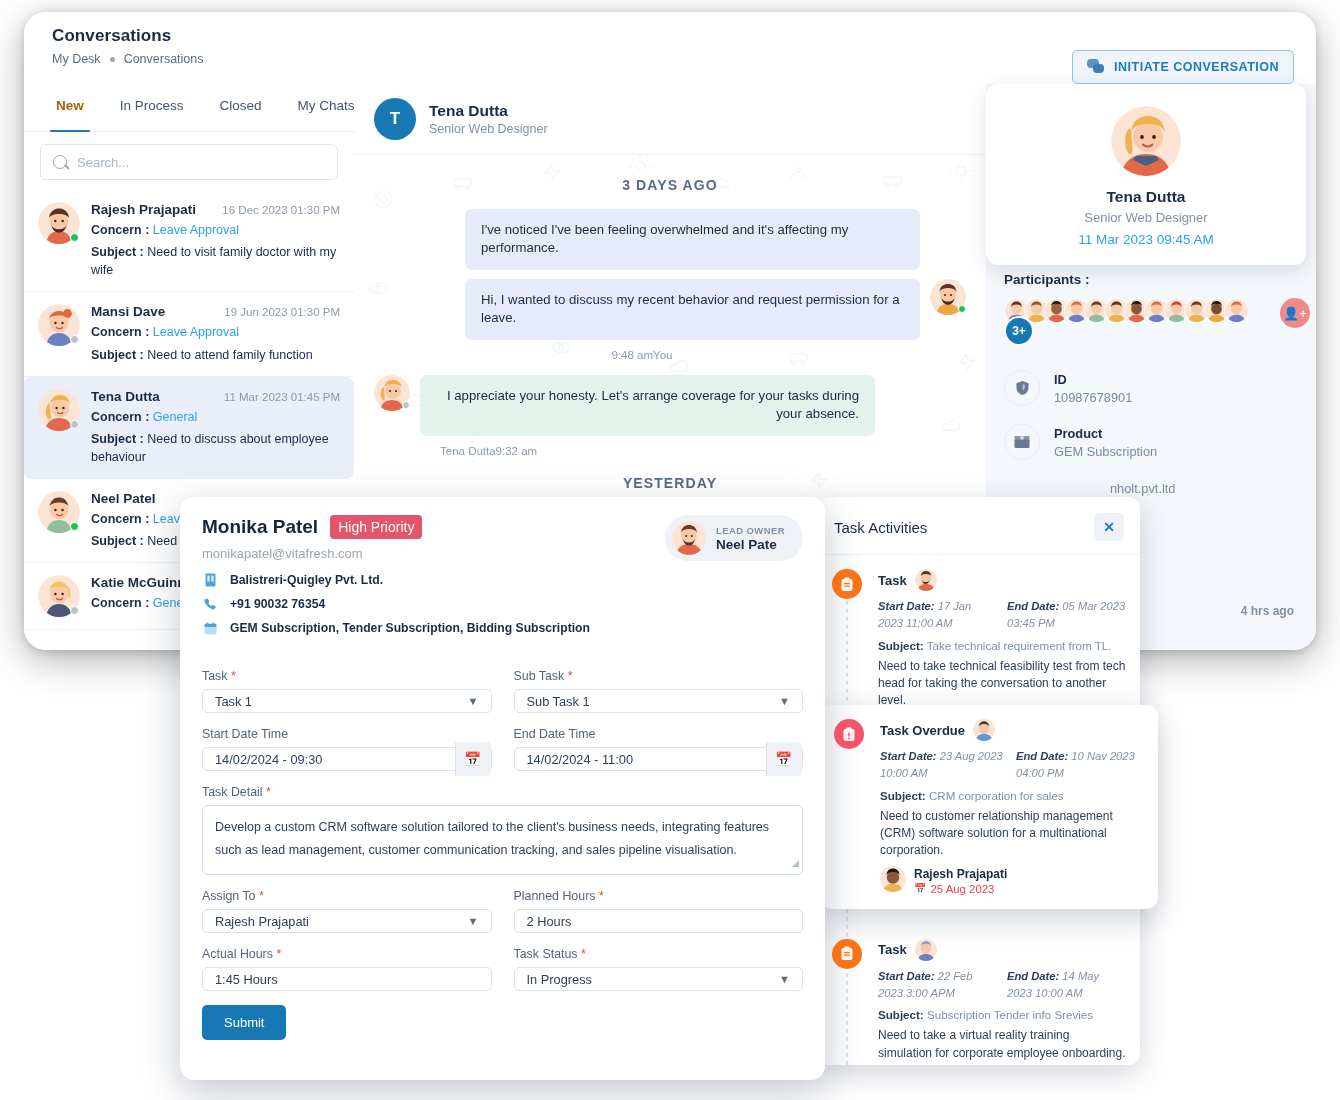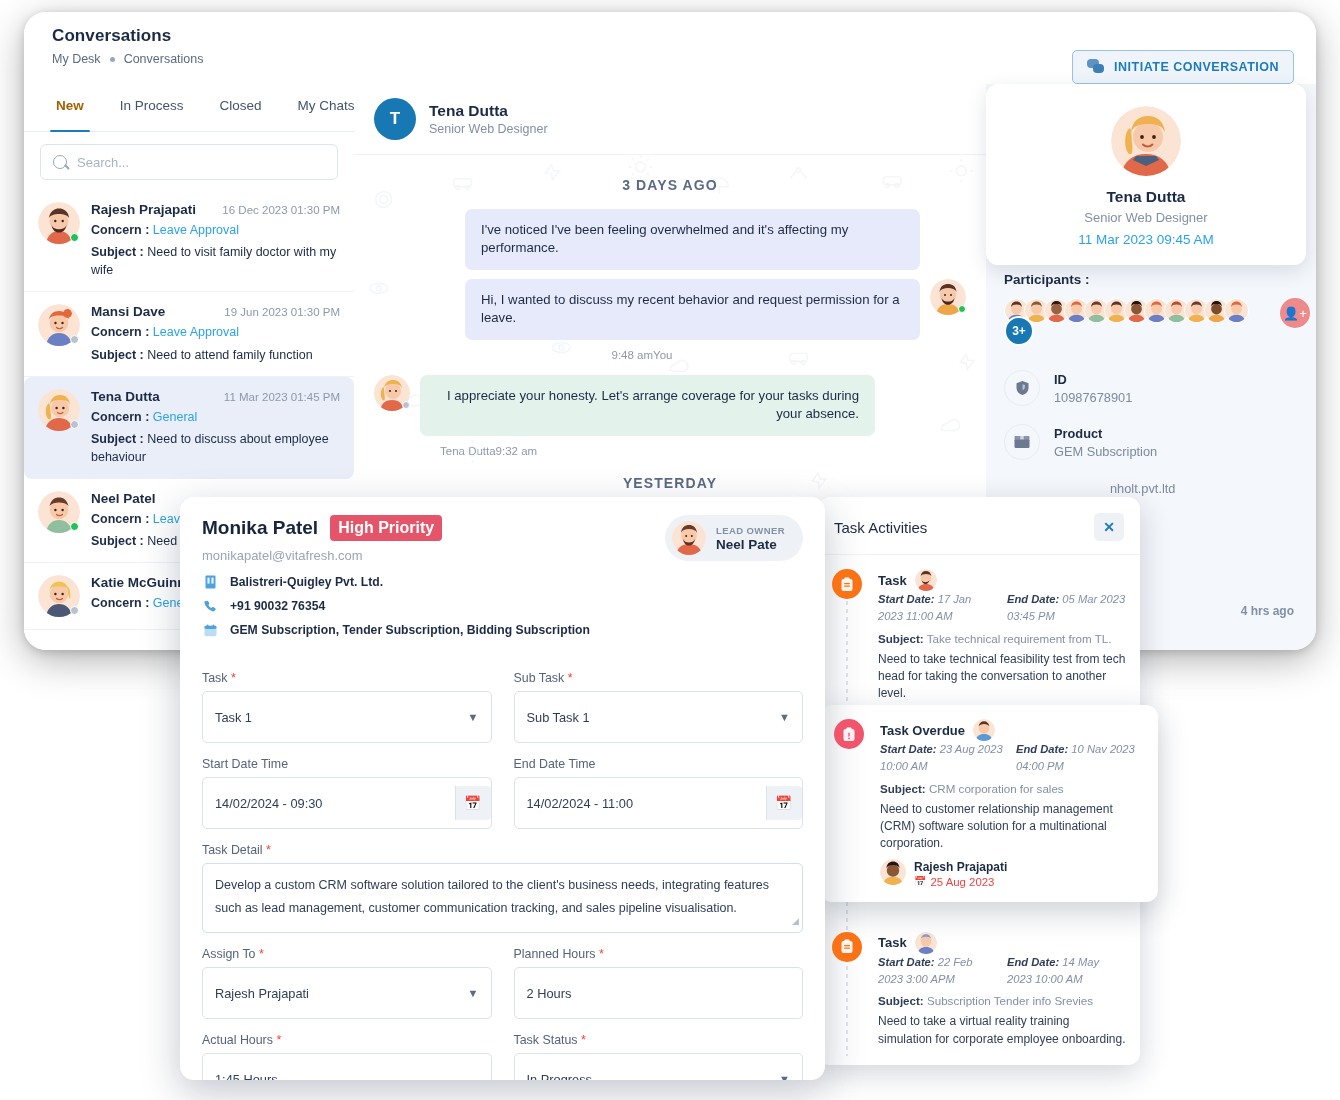--- a/index.html
+++ b/index.html
@@ -144,21 +144,21 @@
   .ta-rail { width: 34px; flex:0 0 34px; position:relative; }
   .ta-badge { width:30px;height:30px;border-radius:50%; display:flex;align-items:center;justify-content:center; position:relative; z-index:2;}
   .ta-badge.orange { background:#f97316; }
   .ta-badge.red { background:#f1556c; }
   .ta-line { position:absolute; left:14px; top: 32px; bottom:-8px; width:2px;
              background: repeating-linear-gradient(to bottom,#dfe5ee 0 4px, transparent 4px 8px); }
   .ta-content { flex:1 1 auto; min-width:0; }
   .ta-row1 { display:flex; align-items:center; gap:8px; }
   .ta-kind { font-size:13px; font-weight:700; color:#1c2b45;}
   .ta-mini { width:22px;height:22px;border-radius:50%;}
-  .ta-dates { display:flex; gap: 10px; }
+  .ta-dates { display:flex; gap: 10px; margin-top:7px; }
   .ta-dt { flex:1 1 50%; font-size: 11.2px; font-style: italic; color:#8290a5; line-height:1.5;}
   .ta-dt b { color:#2f3e57; font-style: italic; }
   .ta-subj { margin-top:7px; font-size:11.6px; color:#8290a5;}
   .ta-subj b { color:#2f3e57; }
   .ta-desc { margin-top:6px; font-size:12px; color:#2f3e57; line-height:1.45;}
   .ta-by { display:flex; align-items:center; gap:8px; margin-top:4px;}
   .ta-by .pic { width:26px;height:26px;border-radius:50%;}
   .ta-by-name { font-size:12px; font-weight:700; color:#1c2b45;}
   .ta-by-date { font-size:11.4px; color:#2aa3e8; margin-top:1px; display:flex; align-items:center; gap:4px;}
   .ta-by-date.red { color:#ef4444; }
@@ -173,39 +173,39 @@
 
   
   .task-modal {
     position:absolute; left: 180px; top: 497px; width: 645px; height: 583px;
     background:#fff; border-radius: 14px; box-shadow: 0 12px 38px rgba(20,35,65,.26);
     overflow:hidden;
   }
   .tm-head { padding: 18px 22px 14px 22px; position:relative; }
   .tm-name-row { display:flex; align-items:center; gap: 12px; }
   .tm-name { font-size: 19px; font-weight:700; color:#16243c;}
-  .pill { background:#e4556a; color:#fff; font-size:16px; font-weight:700; border-radius:4px; padding:4px 8px;}
+  .pill { background:#e4556a; color:#fff; font-size:14px; font-weight:400; border-radius:4px; padding:4px 8px;}
   .tm-email { font-size: 13px; color:#9aa5b5; margin-top:7px;}
   .tm-facts { margin-top: 12px; }
   .tm-fact { display:flex; align-items:center; gap:12px; margin-bottom: 10px; font-size:12.2px; font-weight:700; color:#1c2b45; }
   .f-ico { width:16px; flex:0 0 16px; display:flex; justify-content:center; color:#4fa3dd; font-size:13px;}
   .lead-owner {
     position:absolute; right: 22px; top: 18px; display:flex; align-items:center; gap:10px;
     background:#eef1f6; border-radius: 24px; padding: 6px 18px 6px 7px;
   }
   .lo-av { width:34px;height:34px;border-radius:50%;}
   .lo-k { font-size: 9.5px; font-weight:700; color:#8290a5; letter-spacing:.4px;}
   .lo-v { font-size: 13.5px; font-weight:700; color:#1c2b45; margin-top:1px;}
   .tm-form { padding: 10px 22px 20px 22px; }
   .frow { display:flex; gap: 22px; margin-bottom: 14px; }
   .fcol { flex:1 1 50%; min-width:0; }
   .flabel { font-size:12.4px; color:#55637a; margin-bottom:6px; display:block;}
   .req { color:#f04438; }
   .ctl {
-    height: 52px; border: 1px solid #dbe2ec; border-radius: 5px; background:#fff;
+    height: 24px; border: 1px solid #dbe2ec; border-radius: 5px; background:#fff;
     display:flex; align-items:center; padding: 0 12px; font-size: 12.8px; color:#2f3e57;
     position:relative;
   }
   .ctl .chev { position:absolute; right: 12px; color:#5d6b82; font-size: 11px; }
   .ctl.date { padding-right: 0; }
   .date-btn { width: 36px; height: 34px; border-left:1px solid #dbe2ec; background:#eef2f7; display:flex;align-items:center;justify-content:center; margin-left:auto; border-radius:0 4px 4px 0; font-size:14px;}
   .ta-box {
     border:1px solid #cfe0f0; border-radius:5px; padding: 10px 12px; font-size:12.5px; color:#2f3e57;
     line-height: 1.85; height: 70px; position:relative; overflow:hidden;
   }

